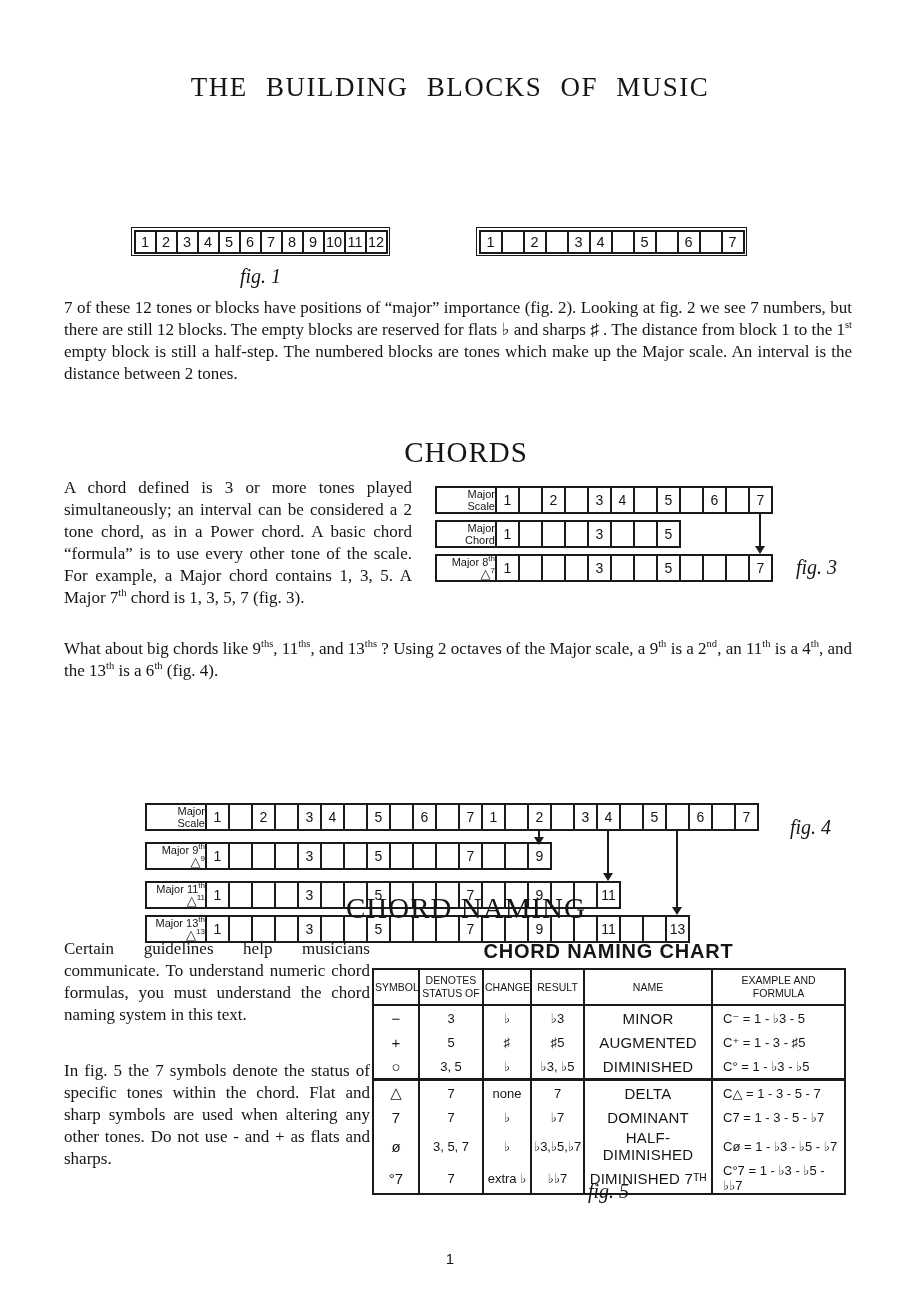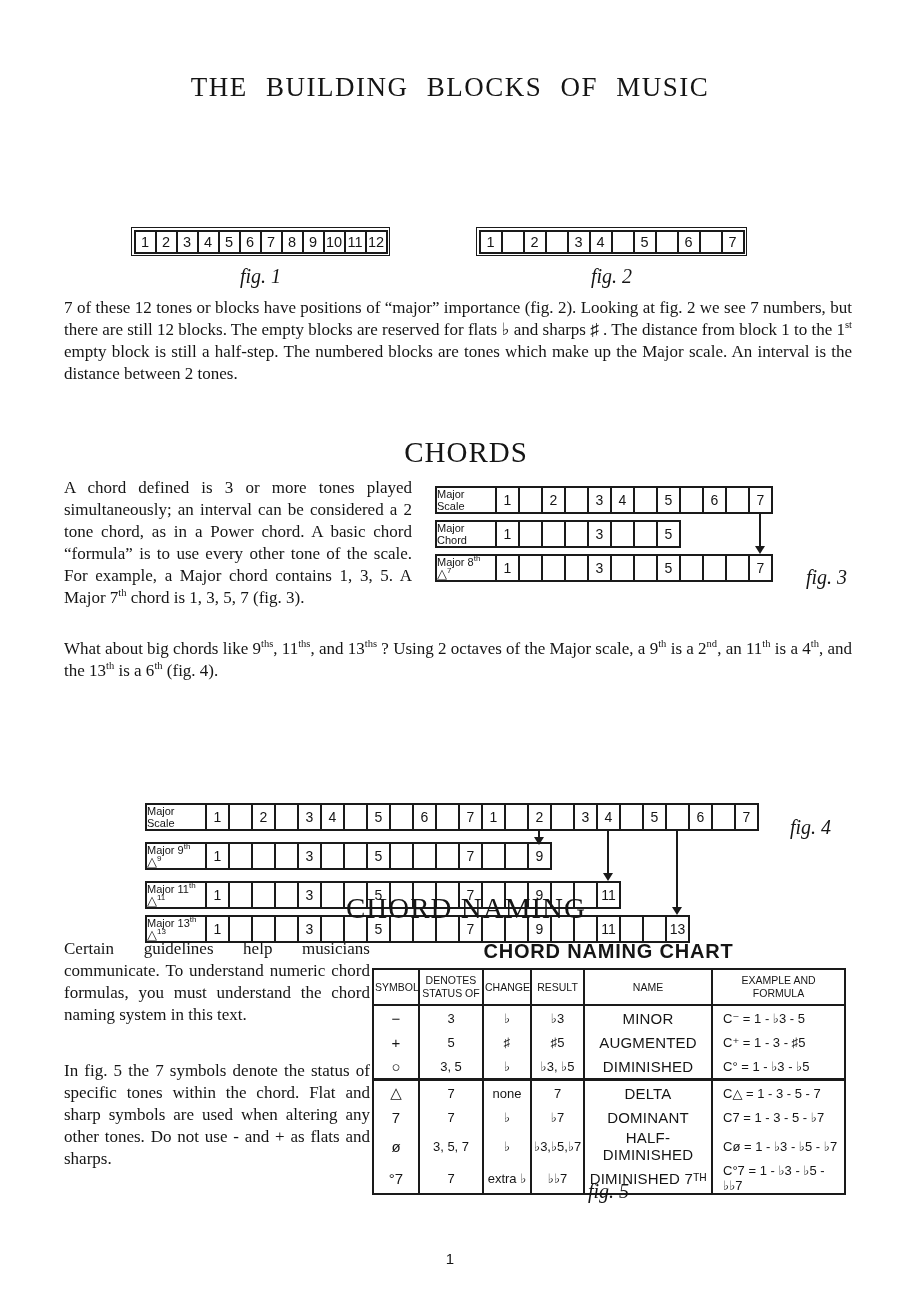--- a/index.html
+++ b/index.html
@@ -26,21 +26,21 @@
   .fig12 .bcell{width:23px;height:24px;font-size:14.5px;}
   .fig2c .bcell{width:24px;height:24px;}
   .figcap{font-style:italic;font-size:20px;text-align:center;margin-top:9px;}
 
   .fig34{position:relative;}
   .brow{display:flex;}
   .fig3stack .brow{margin-bottom:6px;}
   .fig4stack .brow{margin-bottom:11px;}
   .fig4stack .brow:nth-child(3){margin-bottom:6px;}
   .blabel{box-sizing:border-box;width:62px;height:28px;border:2px solid #1a1a1a;
-          display:flex;flex-direction:column;align-items:flex-start;justify-content:center;
+          display:flex;flex-direction:column;align-items:flex-end;justify-content:center;
           font-family:"Liberation Sans", sans-serif;font-size:11px;line-height:1.12;
           text-align:center;background:#fff;}
   .blabel sup{font-size:8px;}
   .blabel .big{font-size:13px;line-height:0.9;}
   .fig34 .bcell{width:25px;height:28px;font-size:14px;margin-left:-2px;}
   .fig34 .blabel + .bcell{margin-left:-2px;}
 
   .overlay{position:absolute;left:0;top:0;width:100%;height:100%;pointer-events:none;}
   .arrow{position:absolute;width:0;border-left:2.5px solid #1a1a1a;}
   .arrow::after{content:"";position:absolute;left:-6.2px;bottom:-8px;
@@ -103,21 +103,20 @@
           <div class="bcell">3</div>
           <div class="bcell">4</div>
           <div class="bcell"></div>
           <div class="bcell">5</div>
           <div class="bcell"></div>
           <div class="bcell">6</div>
           <div class="bcell"></div>
           <div class="bcell">7</div>
         </div>
     </div>
-    <div class="figcap">fig. 2</div>
   </div>
 
   <p class="body abs" style="left:64px;top:297px;width:788px;"><span>7 of these 12 tones or blocks have positions of “major” importance (fig. 2). Looking at fig. 2 we see 7 numbers, but there are still 12 blocks.  The empty blocks are reserved for flats ♭ and sharps ♯ . The distance from block 1 to the 1</span><sup>st</sup><span> empty block is still a half-step. The numbered blocks are tones which make up the Major scale. An interval is the distance between 2 tones.</span></p>
 
   <h2 class="section" style="top:420px;">CHORDS</h2>
 
   <p class="body abs" style="left:64px;top:477px;width:348px;"><span>A chord defined is 3 or more tones played simultaneously; an interval can be considered a 2 tone chord, as in a Power chord. A basic chord “formula” is to use every other tone of the scale. For example, a Major chord contains 1, 3, 5. A Major 7</span><sup>th</sup><span> chord is 1, 3, 5, 7 (fig. 3).</span></p>
 
   <div class="fig34 abs" style="left:435px;top:486px;width:350px;height:100px;">
     <div class="fig3stack">
@@ -169,21 +168,21 @@
           <div class="bcell"></div>
           <div class="bcell"></div>
           <div class="bcell"></div>
           <div class="bcell">7</div>
         </div>
       </div>
     <div class="overlay">
       <div class="arrow" style="left:324px;top:28px;height:32px;"></div>
     </div>
   </div>
-  <div class="figcap abs" style="left:790px;top:550px;margin:16px;">fig. 3</div>
+  <div class="figcap abs" style="left:790px;top:550px;margin:6px;">fig. 3</div>
 
   <p class="body abs" style="left:64px;top:638px;width:788px;"><span>What about big chords like 9</span><sup>ths</sup><span>, 11</span><sup>ths</sup><span>,  and 13</span><sup>ths</sup><span> ?  Using 2 octaves of the Major scale, a 9</span><sup>th</sup><span> is a 2</span><sup>nd</sup><span>, an 11</span><sup>th</sup><span> is a 4</span><sup>th</sup><span>, and the 13</span><sup>th</sup><span> is a 6</span><sup>th</sup><span> (fig. 4).</span></p>
 
   <div class="fig34 abs" style="left:145px;top:703px;width:630px;height:142px;">
     <div class="fig4stack">
         <div class="brow">
           <div class="blabel">
             <div><span>Major</span></div>
             <div><span>Scale</span></div>
           </div>

